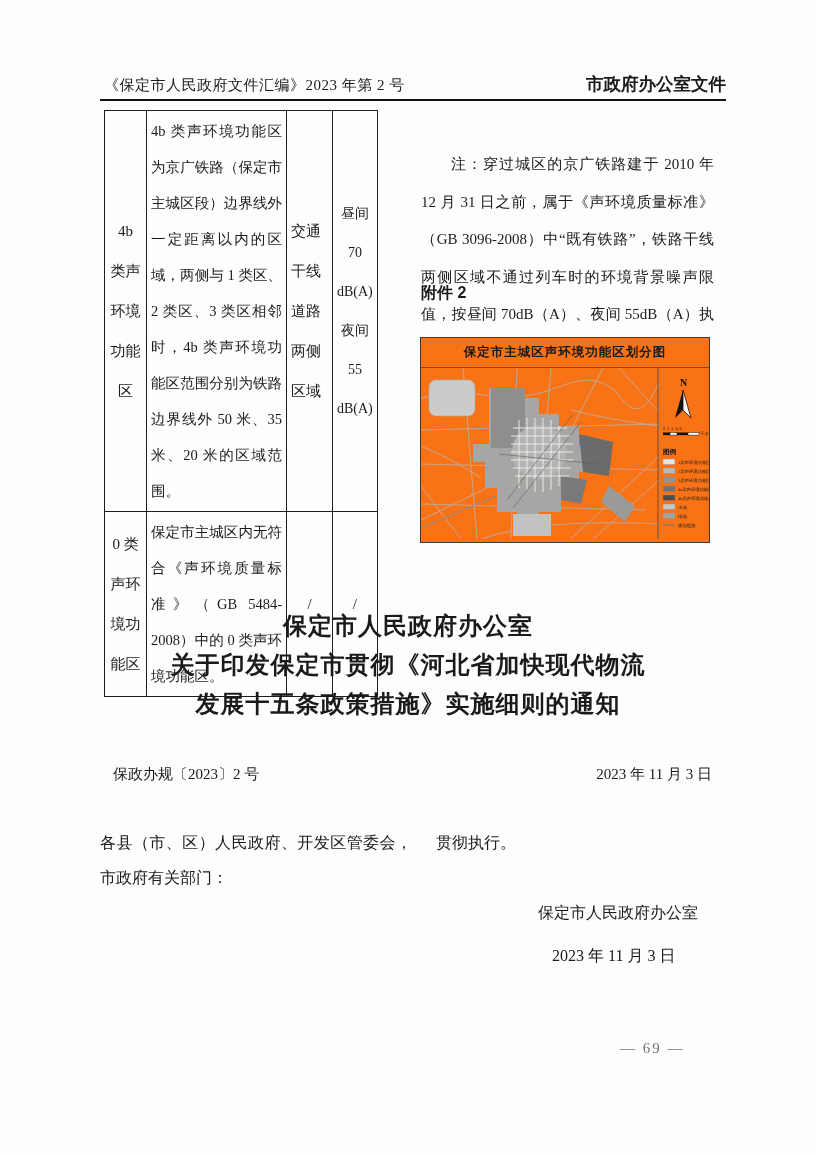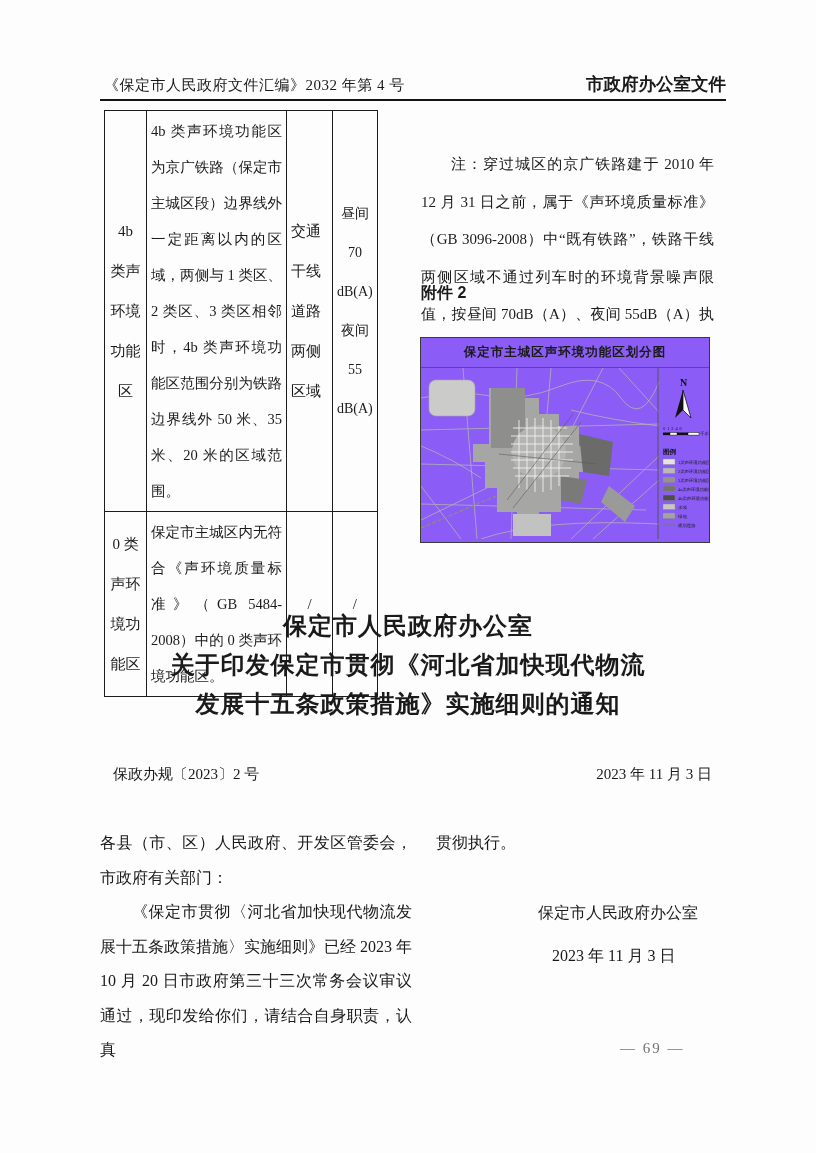--- a/index.html
+++ b/index.html
@@ -26,21 +26,21 @@
   .cell-func{text-align:left;padding:2px 3px;line-height:40px;font-size:15px;}
   .cell-std{text-align:center;line-height:39px;white-space:pre-line;font-size:14px;}
   .cell-slash{text-align:center;font-size:15px;}
   .row1{height:243px;}.row2{height:138px;}.hrow{height:50px;}
   
   .note{left:421px;top:146px;width:293px;font-size:15px;line-height:37.5px;
     text-align:justify;text-indent:2em;}
   .attach{left:421px;top:283px;font-size:16px;font-weight:bold;
     font-family:"Liberation Sans","DejaVu Sans",sans-serif;}
   
-  .figure{left:420px;top:337px;width:288px;height:204px;border:1.6px solid #3a3a3a;background:#8b5cf6;}
+  .figure{left:420px;top:337px;width:288px;height:204px;border:1.6px solid #3a3a3a;background:#f97316;}
   .fig-title{height:29px;border-bottom:1.2px solid #555;display:flex;align-items:center;justify-content:center;
     font-size:12.5px;font-weight:bold;letter-spacing:1px;}
   .fig-map{width:100%;height:171px;display:block;}
   
   .doc-title{left:0;top:607px;width:816px;text-align:center;font-size:24px;font-weight:bold;
     line-height:39px;letter-spacing:1px;}
   
   .doc-num{left:113px;top:765px;font-size:15px;}
   .doc-date{left:420px;top:765px;width:292px;text-align:right;font-size:15px;}
   
@@ -50,21 +50,21 @@
   .body-right{left:436px;top:826px;width:306px;font-size:16px;line-height:34.5px;}
   .sig-org{left:538px;top:903px;font-size:16px;}
   .sig-date{left:552px;top:946px;font-size:16px;}
   .pagenum{left:620px;top:1040px;font-size:15px;letter-spacing:2px;color:#737373;}
 </style>
 </head>
 <body>
 
 <div class="page">
 
-  <div class="abs hdr-left">《保定市人民政府文件汇编》2032 年第 4 号</div>
+  <div class="abs hdr-left">《保定市人民政府文件汇编》2023 年第 2 号</div>
   <div class="abs hdr-right">市政府办公室文件</div>
   <div class="abs hdr-rule"></div>
 
   <table class="abs ztable">
     <colgroup>
       <col class="col-cat">
         <col class="col-scope">
         <col class="col-func">
         <col class="col-std">
     </colgroup>
@@ -197,21 +197,20 @@
     <div>保定市人民政府办公室</div>
     <div>关于印发保定市贯彻《河北省加快现代物流</div>
     <div>发展十五条政策措施》实施细则的通知</div>
   </div>
 
   <div class="abs doc-num">保政办规〔2023〕2 号</div>
   <div class="abs doc-date">2023 年 11 月 3 日</div>
 
   <div class="abs body-left">
     <p class="p1">各县（市、区）人民政府、开发区管委会，市政府有关部门：</p>
-    <p class="p2">《保定市贯彻〈河北省加快现代物流发展十五条政策措施〉实施细则》已经 2023 年 10 月 20 日市政府第三十三次常务会议审议通过，现印发给你们，请结合自身职责，认真</p>
   </div>
   <div class="abs body-right">
     <span>贯彻执行。</span>
   </div>
   <div class="abs sig-org">保定市人民政府办公室</div>
   <div class="abs sig-date">2023 年 11 月 3 日</div>
 
   <div class="abs pagenum">— 69 —</div>
 
 </div>

